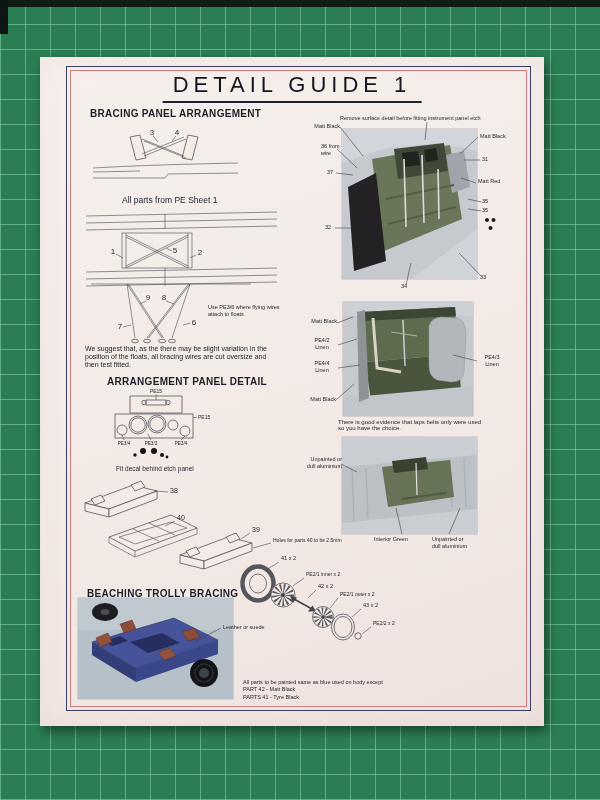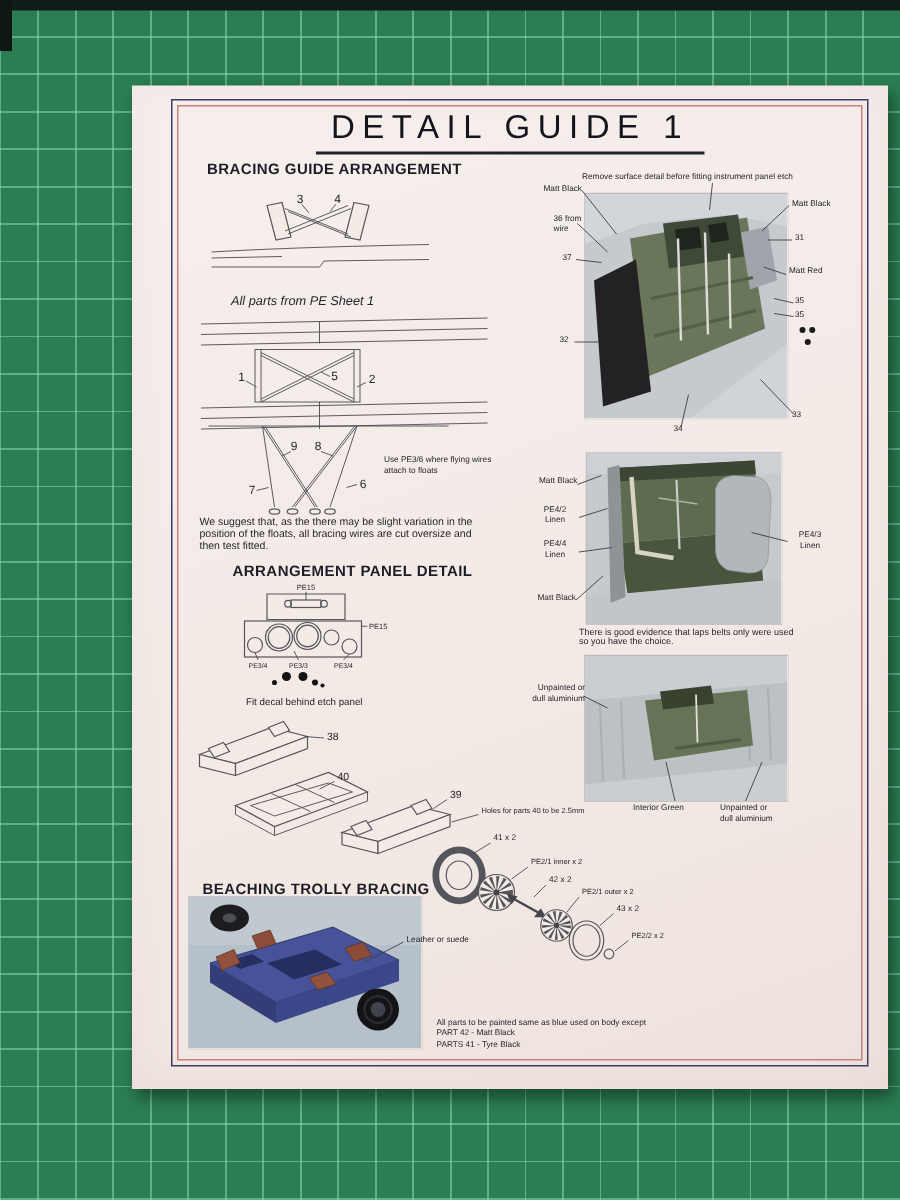--- a/index.html
+++ b/index.html
@@ -5,21 +5,21 @@
   html,body{margin:0;padding:0;width:600px;height:800px;overflow:hidden;
     font-family:"Liberation Sans",sans-serif;}
   .mat{position:absolute;inset:0;background-color:#2b7e53;
     background-image:
       repeating-linear-gradient(90deg, rgba(140,215,178,.55) 0 1px, transparent 1px 25px),
       repeating-linear-gradient(0deg, rgba(140,215,178,.55) 0 1px, transparent 1px 25px);}
   .mat-edge{position:absolute;top:0;left:0;right:0;height:7px;background:#101d17;}
   .mat-corner{position:absolute;top:0;left:0;width:8px;height:34px;background:#0d1613;}
   .paper{position:absolute;left:40px;top:57px;width:504px;height:669px;
     background:linear-gradient(160deg,#f6efec 0%,#f3eae6 55%,#eee2de 100%);
-    box-shadow:3px 5px 10px rgba(0,0,0,.45), inset 0 0 30px rgba(120,80,80,.05);margin-left:48px;}
+    box-shadow:3px 5px 10px rgba(0,0,0,.45), inset 0 0 30px rgba(120,80,80,.05);}
   .b-outer{position:absolute;left:26px;top:9px;right:13px;bottom:15px;border:1px solid #3d3d66;}
   .b-inner{position:absolute;inset:3px;border:1px solid #c97f7f;}
   .title{position:absolute;top:15px;left:50%;transform:translateX(-50%);
     font-size:22px;letter-spacing:5px;color:#14141f;white-space:nowrap;
     border-bottom:2px solid #22222e;padding:0 10px 3px;}
   .h{position:absolute;font-size:10px;font-weight:600;letter-spacing:.3px;color:#1d1d28;white-space:nowrap;}
   .lbl{position:absolute;font-size:5.5px;line-height:1.3;color:#26262e;white-space:pre-line;}
   .r{text-align:right}.c{text-align:center}
   .body-txt{position:absolute;font-size:7px;line-height:1.15;color:#26262e;}
   .cap{position:absolute;font-size:5.5px;color:#26262e;white-space:pre-line;}
@@ -39,41 +39,41 @@
   <div class="mat-edge"></div>
   <div class="mat-corner"></div>
 
   <div class="paper">
     <div class="b-outer">
       <div class="b-inner"></div>
     </div>
 
     <div class="title">DETAIL GUIDE 1</div>
 
-    <div class="h" style="left:50px;top:51px;">BRACING GUIDE ARRANGEMENT</div>
+    <div class="h" style="left:50px;top:51px;">BRACING PANEL ARRANGEMENT</div>
 
     <svg class="dia" style="left:45px;top:71px;" width="175" height="60" viewBox="0 0 175 60">
       <polygon class="artf" points="45,9 55,7 61,30 51,32"></polygon>
       <polygon class="artf" points="103,7 113,9 107,32 97,30"></polygon>
       <g>
         <line class="ln" x1="57" y1="11" x2="99" y2="28"></line>
         <line class="ln" x1="59" y1="13" x2="101" y2="30"></line>
         <line class="ln" x1="101" y1="11" x2="59" y2="28"></line>
         <line class="ln" x1="99" y1="9" x2="57" y2="26"></line>
       </g>
       <text x="67" y="7" font-size="8" text-anchor="middle">3</text>
       <text x="92" y="7" font-size="8" text-anchor="middle">4</text>
       <line class="ln" x1="68" y1="8" x2="73" y2="14"></line>
       <line class="ln" x1="91" y1="8" x2="87" y2="13"></line>
       <path class="ln" d="M8,40 C60,37 110,36 153,35"></path>
       <path class="ln" d="M8,44 L55,43"></path>
       <path class="ln" d="M8,50 L80,50 L83,46 L153,45"></path>
     </svg>
 
-    <div class="cap" style="left:66px;top:138px;font-size:8.5px;font-style:italic;">All parts from PE Sheet 1</div>
+    <div class="cap" style="left:82px;top:138px;font-size:8.5px;">All parts from PE Sheet 1</div>
 
     <svg class="dia" style="left:42px;top:153px;" width="200" height="80" viewBox="0 0 200 80">
       <g>
         <path class="ln" d="M4,6 L195,2"></path>
           <path class="ln" d="M4,13 L195,9"></path>
           <path class="ln" d="M4,20 L195,16"></path>
         <path class="ln" d="M4,62 L195,58"></path>
           <path class="ln" d="M4,69 L195,65"></path>
           <path class="ln" d="M4,76 L195,72"></path>
         <line class="ln" x1="83" y1="4" x2="83" y2="19"></line>

